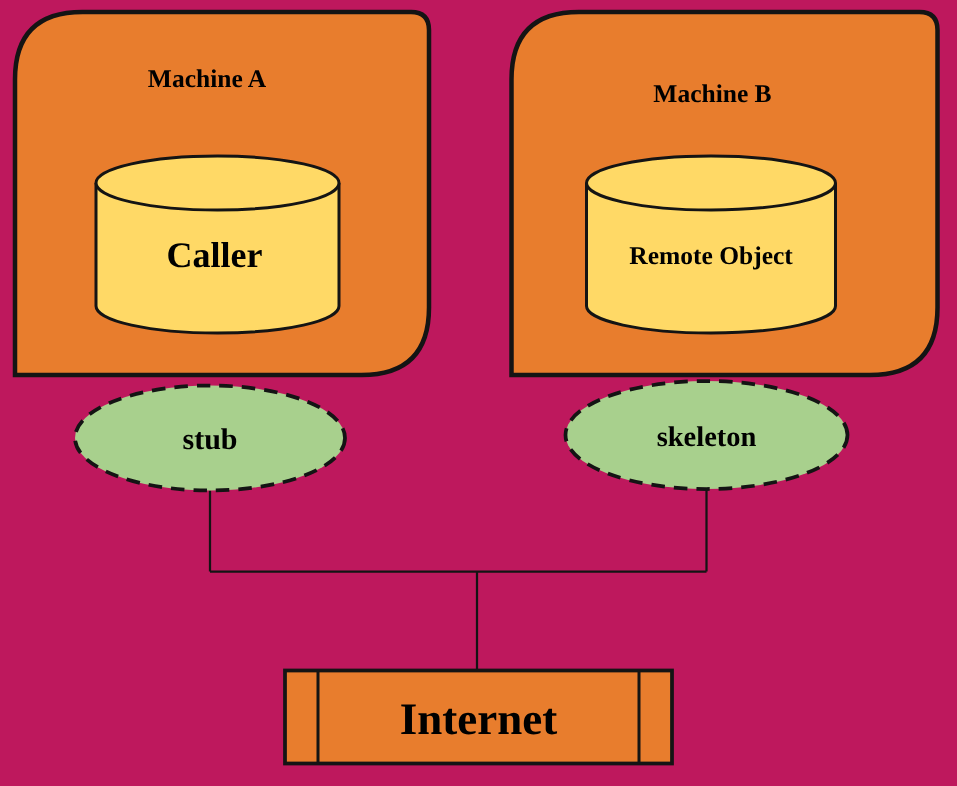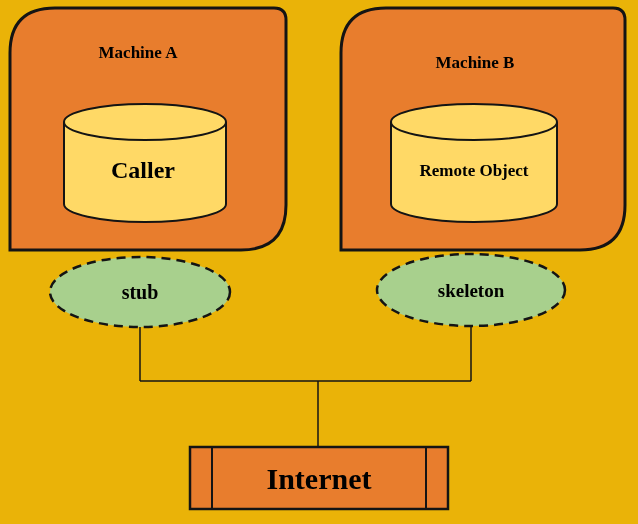--- a/index.html
+++ b/index.html
@@ -4,21 +4,21 @@
 <style>
   html, body {
     margin: 0;
     padding: 0;
     background: #ffffff;
   }
   .stage {
     position: relative;
     width: 638px;
     height: 524px;
-    background: #eab308;
+    background: #be185d;
     overflow: hidden;
   }
   svg {
     display: block;
   }
   .diagram-text {
     font-family: "Liberation Serif", "DejaVu Serif", serif;
     font-weight: bold;
     fill: #000000;
   }

